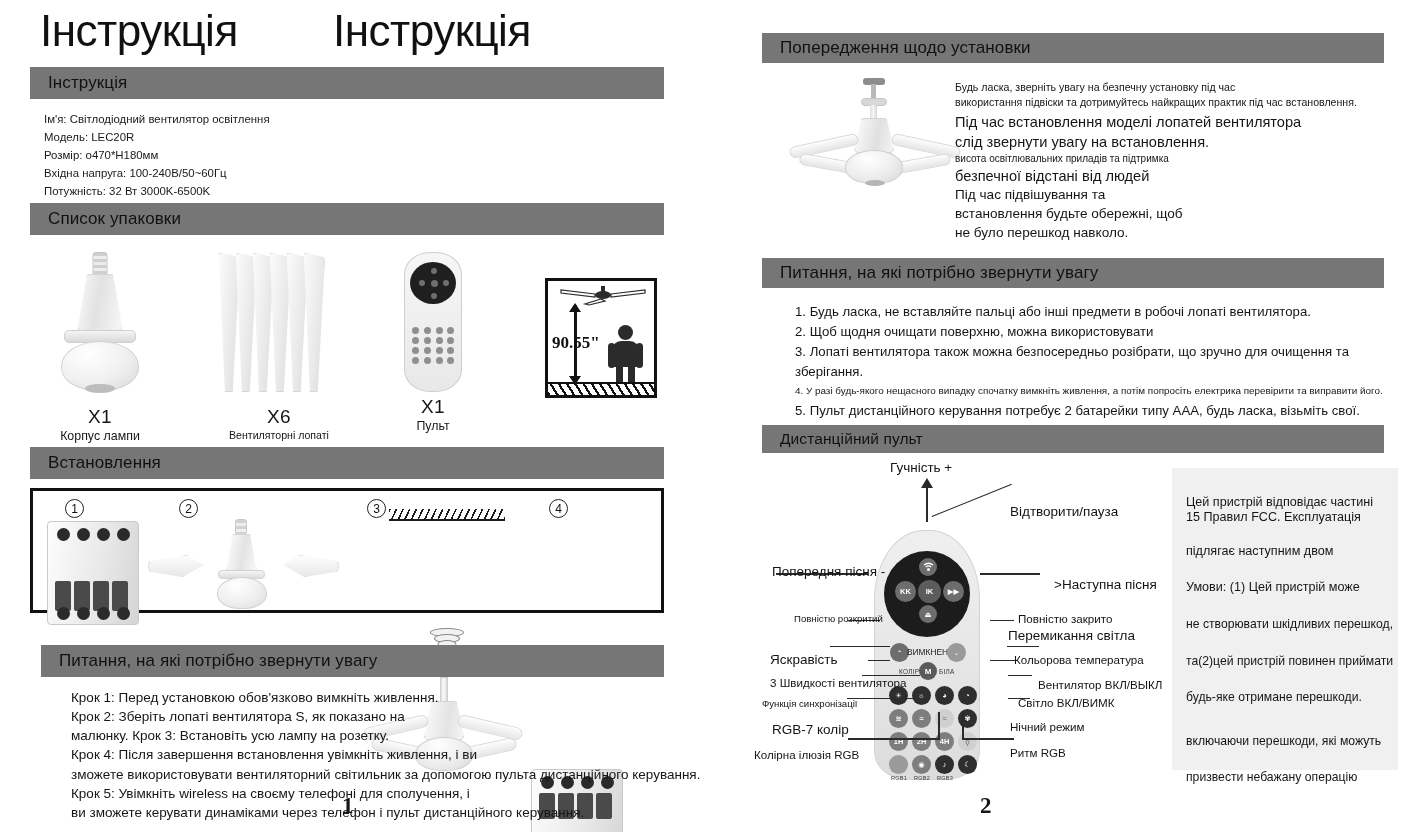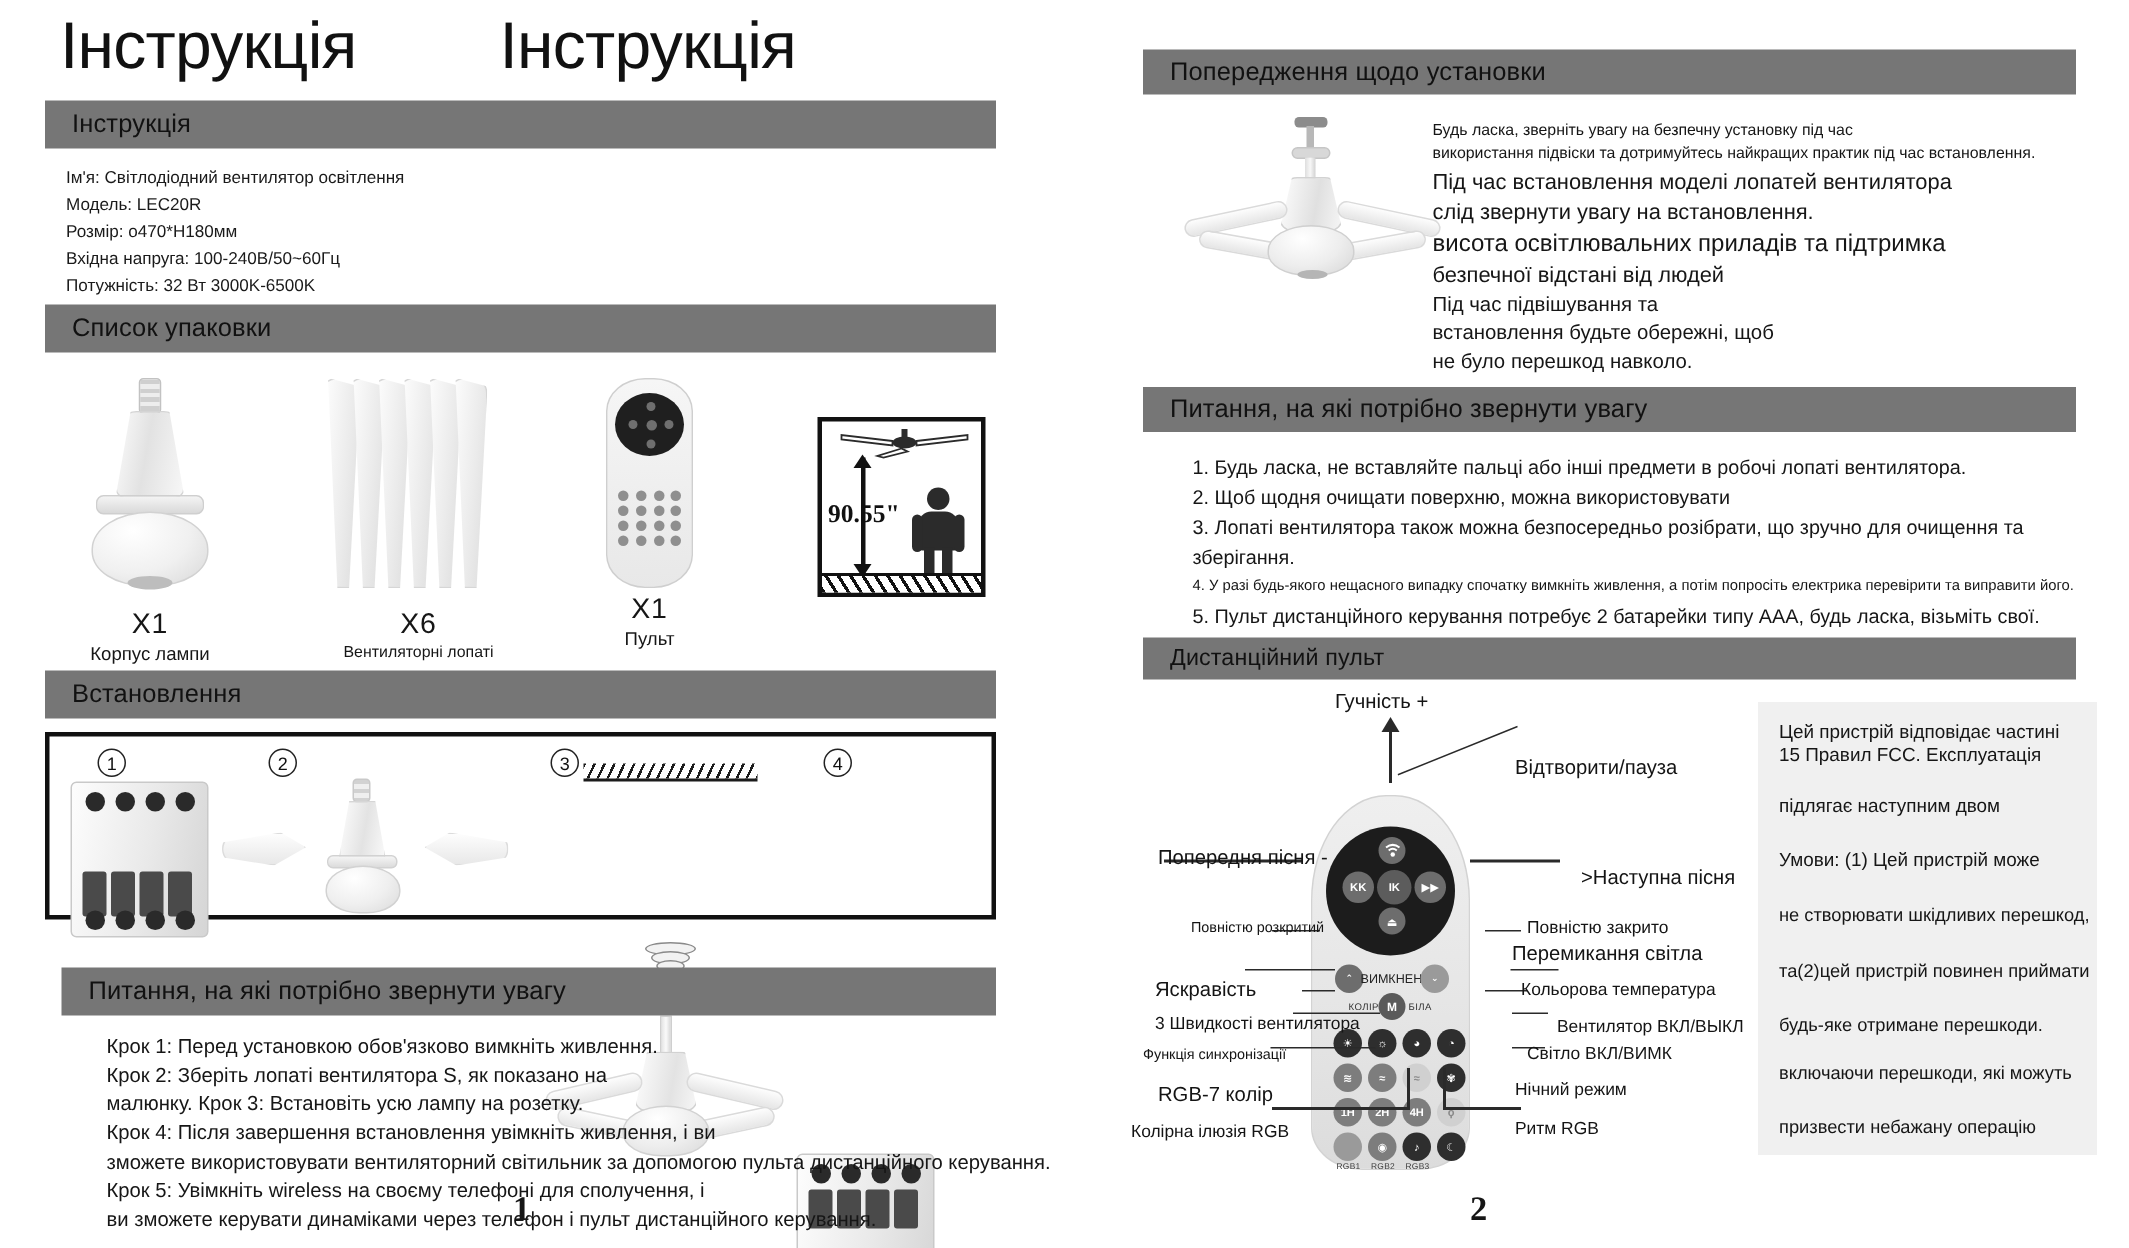--- a/index.html
+++ b/index.html
@@ -173,21 +173,21 @@
   .rgb-cap{position:absolute;font-size:5.6px;color:#3a3a3a;letter-spacing:.2px;}
 
   .lbl{position:absolute;white-space:nowrap;color:#141414;}
   .lbl.l1{font-size:13.5px;}
   .lbl.l2{font-size:11.6px;}
   .lbl.l3{font-size:9.6px;}
   .ldr{position:absolute;background:#2a2a2a;}
 
   .fcc-box{
     position:absolute; background:#f0f0f0;
-    padding:14px 10px 10px 14px;
+    padding:28px 10px 10px 14px;
   }
   .fcc-line{font-size:12.6px;line-height:1.0;color:#161616;margin-bottom:12.5px;white-space:nowrap;}
   .fcc-line.tight{margin-bottom:2px;}
 </style>
 </head>
 <body>
 
 <div id="page">
 
   <div class="abs big-title" style="left:40px;top:6px;">Інструкція</div>
@@ -396,21 +396,21 @@
   </div>
 
   <div class="abs" style="left:925px;top:80px;width:470px;">
     <div class="txt sm">Будь ласка, зверніть увагу на безпечну установку під час</div>
     <div class="txt sm">використання підвіски та дотримуйтесь найкращих практик під час встановлення.</div>
   </div>
 
   <div class="abs" style="left:925px;top:112px;width:470px;">
     <div class="txt" style="font-size:14.6px;line-height:1.38;">Під час встановлення моделі лопатей вентилятора</div>
     <div class="txt" style="font-size:14.6px;line-height:1.38;">слід звернути увагу на встановлення.</div>
-    <div class="txt" style="font-size:16px;line-height:1.38;">висота освітлювальних приладів та підтримка</div>
+    <div class="txt" style="font-size:10px;line-height:1.38;">висота освітлювальних приладів та підтримка</div>
     <div class="txt" style="font-size:14.6px;line-height:1.38;">безпечної відстані від людей</div>
     <div class="txt" style="font-size:13.6px;line-height:1.38;">Під час підвішування та</div>
     <div class="txt" style="font-size:13.6px;line-height:1.38;">встановлення будьте обережні, щоб</div>
     <div class="txt" style="font-size:13.6px;line-height:1.38;">не було перешкод навколо.</div>
   </div>
 
   <div class="abs bar" style="left:762px;top:258px;width:622px;height:30px;">Питання, на які потрібно звернути увагу</div>
 
   <div class="abs" style="left:765px;top:302px;width:640px;">
     <div class="txt" style="font-size:13.2px;line-height:1.52;">1. Будь ласка, не вставляйте пальці або інші предмети в робочі лопаті вентилятора.</div>
@@ -511,20 +511,20 @@
     <div class="lbl l2" style="left:248px;top:286px;">Ритм RGB</div>
   </div>
 
   <div class="fcc-box" style="left:1172px;top:468px;width:226px;height:302px;">
     <div class="fcc-line tight">Цей пристрій відповідає частині</div>
     <div class="fcc-line" style="margin-bottom:22px;">15 Правил FCC. Експлуатація</div>
     <div class="fcc-line" style="margin-bottom:23px;">підлягає наступним двом</div>
     <div class="fcc-line" style="margin-bottom:25px;">Умови: (1) Цей пристрій може</div>
     <div class="fcc-line" style="margin-bottom:24px;font-size:12.2px;">не створювати шкідливих перешкод,</div>
     <div class="fcc-line" style="margin-bottom:24px;font-size:12.2px;">та(2)цей пристрій повинен приймати</div>
-    <div class="fcc-line" style="margin-bottom:20px;font-size:12.2px;">будь-яке отримане перешкоди.</div>
+    <div class="fcc-line" style="margin-bottom:32px;font-size:12.2px;">будь-яке отримане перешкоди.</div>
     <div class="fcc-line" style="margin-bottom:24px;font-size:12.2px;">включаючи перешкоди, які можуть</div>
     <div class="fcc-line" style="font-size:12.2px;">призвести небажану операцію</div>
   </div>
 
   <div class="abs pagenum" style="left:980px;top:793px;">2</div>
 
 </div>
 
 </body></html>

